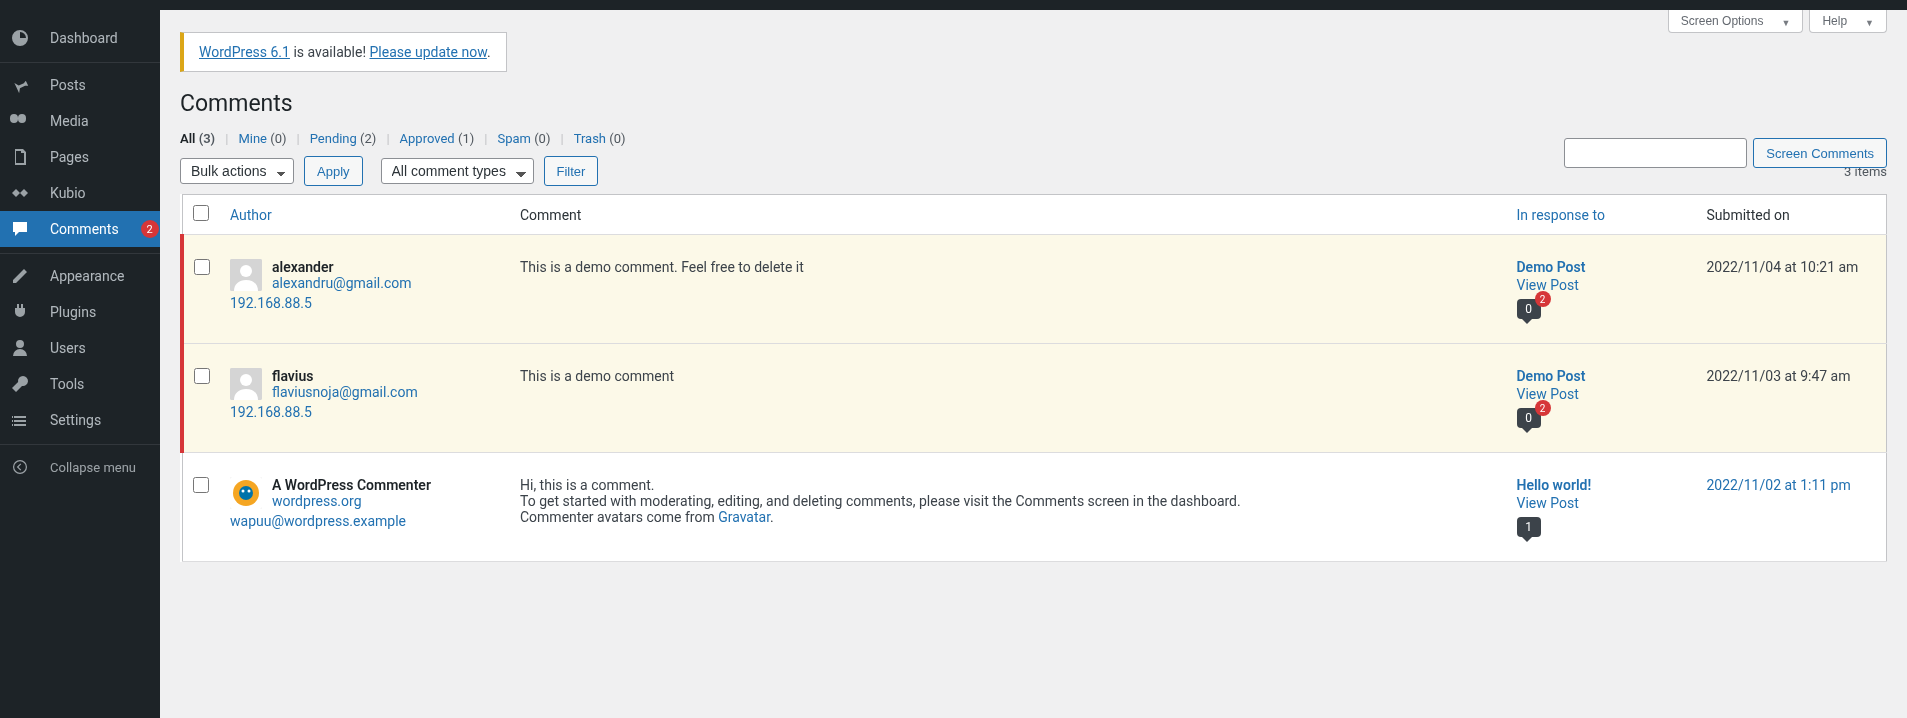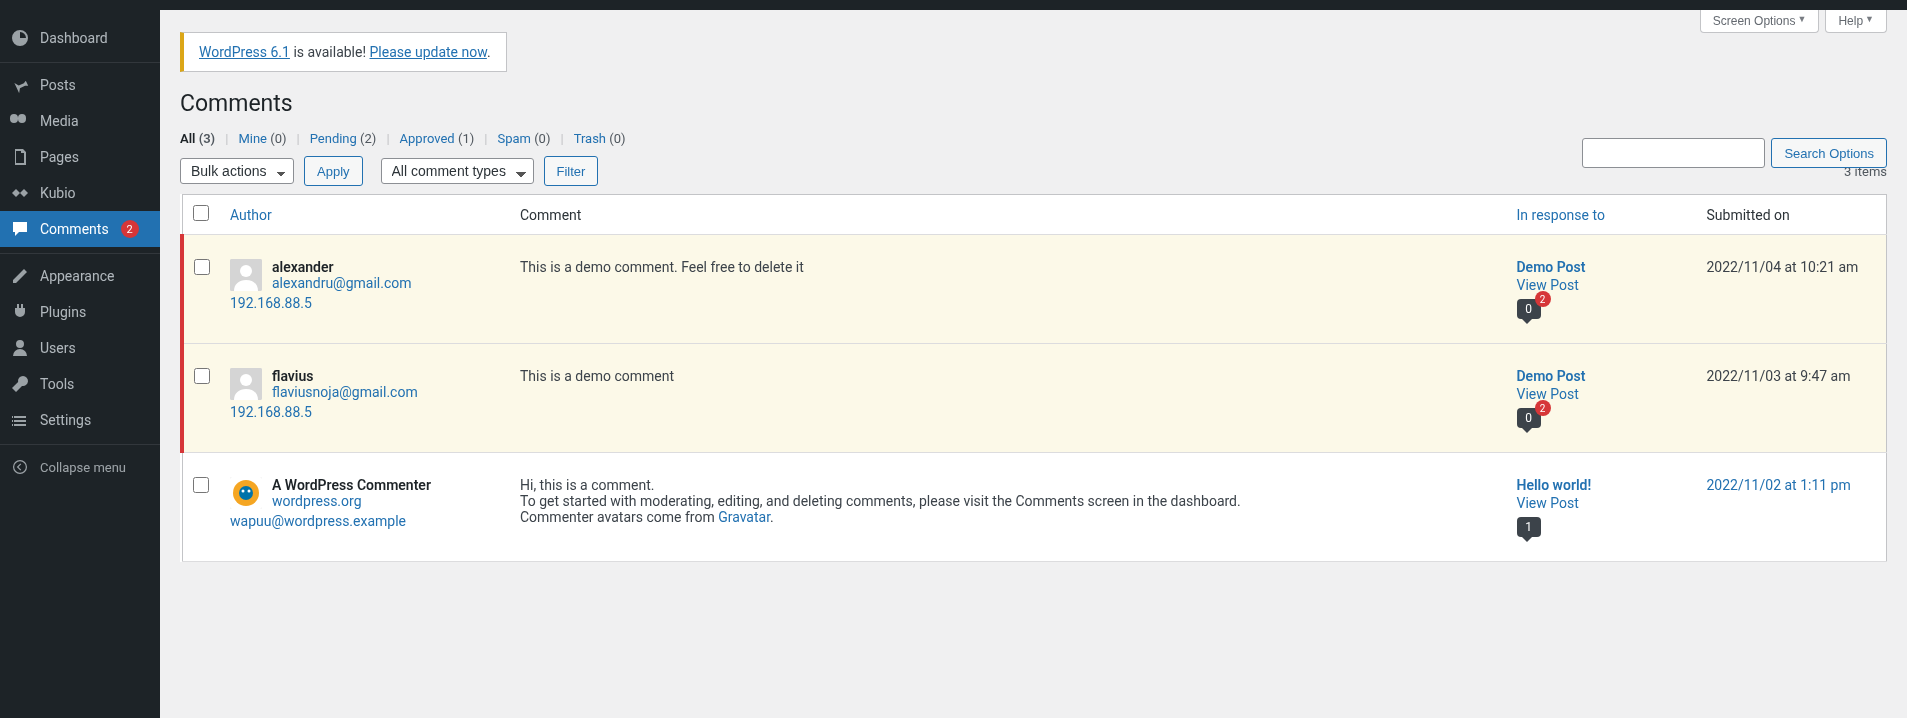--- a/index.html
+++ b/index.html
@@ -31,21 +31,21 @@
   a{color:var(--wp-blue);text-decoration:none;}
   
   .adminbar{height:10px;background:#1d2327;position:absolute;top:0;left:0;right:0;}
   
   .sidebar{
     position:absolute;top:10px;left:0;bottom:0;width:160px;
     background:var(--wp-sidebar);color:#f0f0f1;
     padding-top:10px;
   }
   .side-item{
-    display:flex;align-items:center;gap:10px;
+    display:flex;align-items:center;gap:20px;
     padding:8px 10px;color:rgba(240,246,252,.7);
     font-size:14px;cursor:pointer;position:relative;
   }
   .side-item.sep{border-top:1px solid #32373c;margin-top:6px;padding-top:12px;}
   .side-item .mi{width:20px;height:20px;display:flex;align-items:center;justify-content:center;flex:0 0 20px;color:rgba(240,246,252,.6);}
   .side-item.active{background:var(--wp-sidebar-active);color:#fff;}
   .side-item.active .mi{color:#fff;}
   .side-item.active::after{
     content:"";position:absolute;right:-8px;top:50%;transform:translateY(-50%);
     border:8px solid transparent;border-right-color:var(--wp-bg);
@@ -57,21 +57,21 @@
   }
   .side-item.collapse{color:rgba(240,246,252,.6);font-size:13px;text-align:right;}
   .side-item.collapse .mi svg{width:16px;height:16px;}
   
   .main{position:absolute;top:10px;left:160px;right:0;bottom:0;padding:0 20px 20px;}
   
   .screen-meta{position:absolute;top:0;right:20px;display:flex;gap:6px;}
   .screen-meta button{
     background:#fff;border:1px solid var(--wp-border);border-top:none;
     border-radius:0 0 4px 4px;padding:4px 12px;font-size:12px;color:#646970;
-    cursor:pointer;display:flex;align-items:flex-start;gap:2px;
+    cursor:pointer;display:flex;align-items:flex-end;gap:18px;
   }
   .screen-meta .caret{font-size:9px;color:#787c82;}
   
   .notice{
     margin-top:22px;display:inline-block;background:#fff;
     border:1px solid var(--wp-border);border-left:4px solid var(--wp-notice-accent);
     padding:11px 15px;font-size:14px;
   }
   .notice a{text-decoration:underline;}
   
@@ -285,21 +285,21 @@
     <span class="sep">|</span>
     <a href="#"><span>Approved</span> <span class="cnt">(1)</span></a>
     <span class="sep">|</span>
     <a href="#"><span>Spam</span> <span class="cnt">(0)</span></a>
     <span class="sep">|</span>
     <a href="#"><span>Trash</span> <span class="cnt">(0)</span></a>
   </div>
 
   <div class="search-box">
     <input type="search" placeholder="" style="">
-    <button class="btn">Search Options</button>
+    <button class="btn">Screen Comments</button>
   </div>
 
   <div class="tablenav">
     <select>
       <option>Bulk actions</option>
     </select>
     <button class="btn">Apply</button>
     <select style="margin-left:8px;">
       <option>All comment types</option>
     </select>

